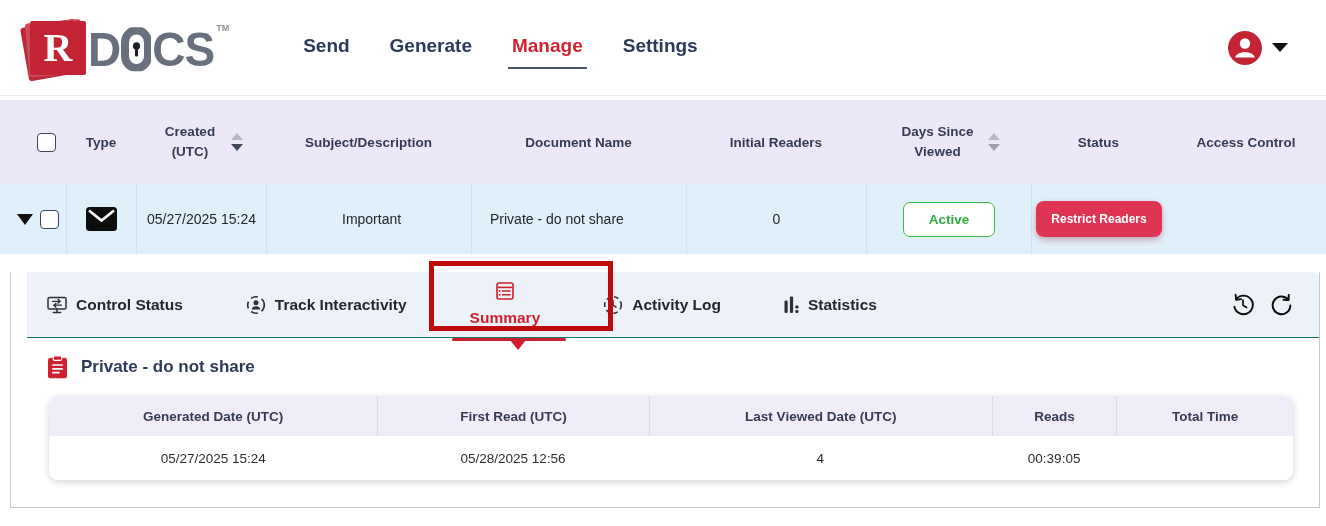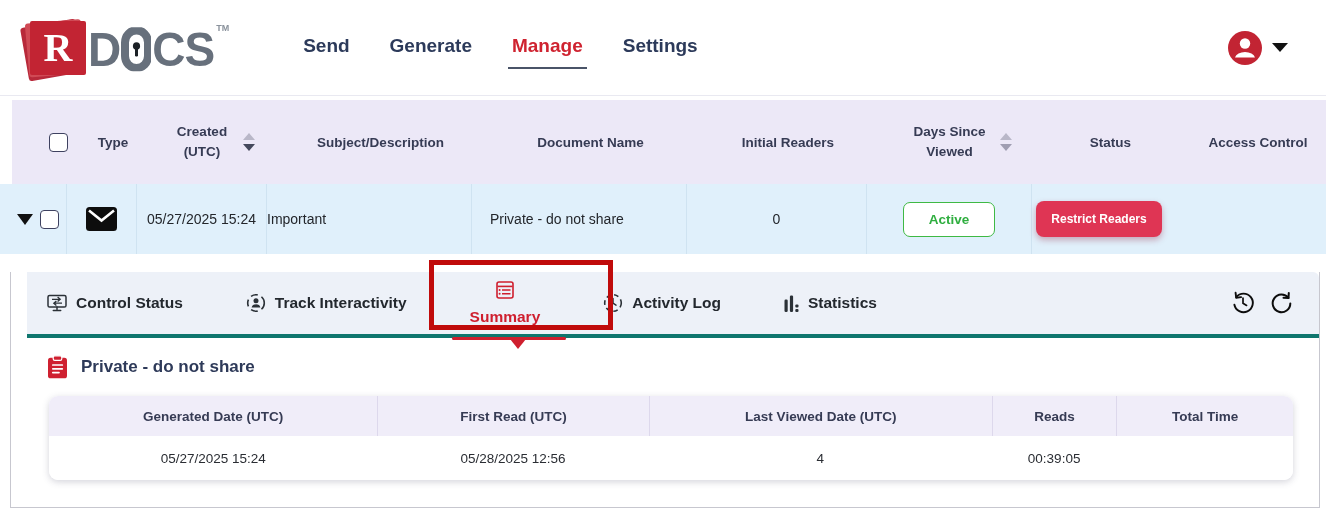--- a/index.html
+++ b/index.html
@@ -24,21 +24,21 @@
   .nav-item { font-size:19px; font-weight:600; color:#2c3a5a; text-decoration:none; cursor:pointer; position:relative; padding:6px 2px 10px; }
   .nav-item.active { color:#cf2330; }
   .nav-item.active::after { content:""; position:absolute; left:-2px; right:-2px; bottom:-2px; height:2px; background:#4a5468; }
 
   .usermenu { margin-left:auto; margin-right:38px; display:flex; align-items:center; gap:9px; cursor:pointer; }
   .caret-down { width:0; height:0; border-left:8px solid transparent; border-right:8px solid transparent; border-top:9px solid #111; }
 
   
   .doc-table { width:1326px; }
   .doc-grid { display:grid; grid-template-columns:66px 70px 130px 205px 215px 180px 165px 135px 160px; align-items:center; }
-  .doc-head { background:#ece8f7; height:84px; margin-top:4px;margin-left:12px; }
+  .doc-head { background:#ece8f7; height:84px; margin-top:4px; }
   .doc-head .cell { display:flex; align-items:center; justify-content:center; font-size:13.5px; font-weight:700; color:#363b54; text-align:center; }
   .hdr-two { max-width:62px; line-height:1.5; }
   .hdr-two.wide { max-width:80px; }
   .sort-group { display:flex; align-items:center; gap:10px; cursor:pointer; }
   .sort-arrows { display:flex; flex-direction:column; gap:4px; }
   .tri-up { width:0; height:0; border-left:6px solid transparent; border-right:6px solid transparent; border-bottom:7px solid #b9b7c8; }
   .tri-dn { width:0; height:0; border-left:6px solid transparent; border-right:6px solid transparent; border-top:7px solid #44485c; }
   .tri-dn.dim { border-top-color:#a09eb2; }
 
   .doc-row { background:#e0f0fb; height:70px; }
@@ -52,21 +52,21 @@
 
   .email-wrap { max-width:172px; line-height:1.9; font-size:13.5px; text-align:left; }
   .email-dots { color:#2a6fdb; font-size:15px; letter-spacing:2px; font-weight:700; cursor:pointer; }
 
   .btn-active { background:#fff; border:1px solid #3fb944; color:#2fae3f; font-size:13.5px; font-weight:600; border-radius:7px; padding:9px 25px; cursor:pointer; }
   .btn-restrict { background:#df3554; border:none; color:#fff; font-size:12px; font-weight:700; border-radius:8px; padding:11px 15px; cursor:pointer; box-shadow:0 3px 6px rgba(150,30,60,.35); }
 
   
   .panel-wrap { margin:18px 6px 0 10px; border-left:1px solid #c7c7cf; border-right:1px solid #c7c7cf; border-bottom:1px solid #c7c7cf; background:#fff; height:236px; }
   .panel-inner { margin-left:16px; height:100%; }
-  .tabbar { background:#edf1f8; height:66px; display:flex; align-items:center; padding:0 26px 0 20px; border-bottom:4px solid #0f766e; border-top-right-radius:6px; }
+  .tabbar { background:#edf1f8; height:66px; display:flex; align-items:center; padding:0 26px 0 20px; border-bottom:1px solid #0f766e; border-top-right-radius:6px; }
   .tab { display:flex; align-items:center; gap:9px; margin-right:63px; font-size:15.5px; font-weight:600; color:#23282e; cursor:pointer; position:relative; white-space:nowrap; }
   .tab.active { color:#cf1f2e; font-weight:700;flex-direction:column; }
   .tab .t-underline { position:absolute; left:-18px; width:114px; top:calc(100% + 11px); height:3px; background:#cf1f2e; border-radius:2px; }
   .tab .t-caret { position:absolute; left:40px; top:calc(100% + 13px); width:0; height:0; border-left:8px solid transparent; border-right:8px solid transparent; border-top:10px solid #cf1f2e; }
   .annotation-box { position:absolute; left:-41px; top:-21px; width:184px; height:70px; border:5px solid #c00b0b; pointer-events:none; z-index:5; }
   .tab-actions { margin-left:auto; display:flex; align-items:center; gap:15px; }
   .icon-btn { cursor:pointer; display:flex; align-items:center; }
 
   .panel-content { padding:15px 0 0 20px; }
   .panel-title-row { display:flex; align-items:center; gap:13px; margin-top:2px; }
@@ -163,21 +163,21 @@
     </div>
     <div class="cell">
       <span>
         <svg width="31" height="24" viewBox="0 0 31 24">
           <rect width="31" height="24" rx="3.5" fill="#0d0d0d"></rect>
           <path d="M3 3.5 L15.5 13.5 L28 3.5" stroke="#fff" stroke-width="2.6" fill="none"></path>
         </svg>
       </span>
     </div>
     <div class="cell">05/27/2025 15:24</div>
-    <div class="cell left" style="">Important</div>
+    <div class="cell left" style="padding-left:75px;">Important</div>
     <div class="cell left" style="padding-left:18px;">Private - do not share</div>
     <div class="cell">0</div>
     <div class="cell">
       <button class="btn-active">Active</button>
     </div>
     <div class="cell">
       <button class="btn-restrict">Restrict Readers</button>
     </div>
   </div>
 </section>

